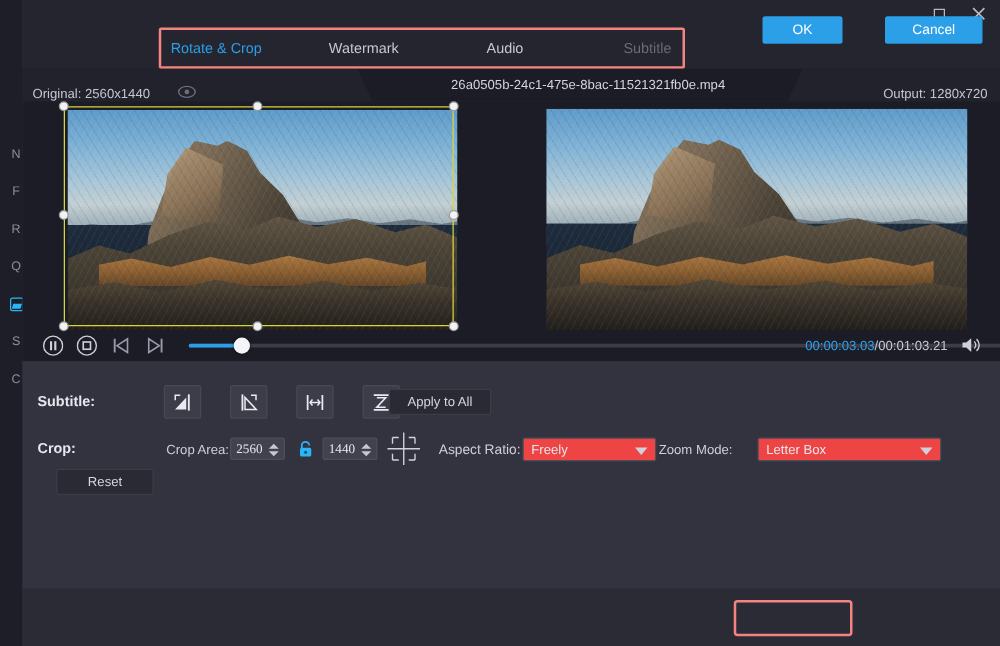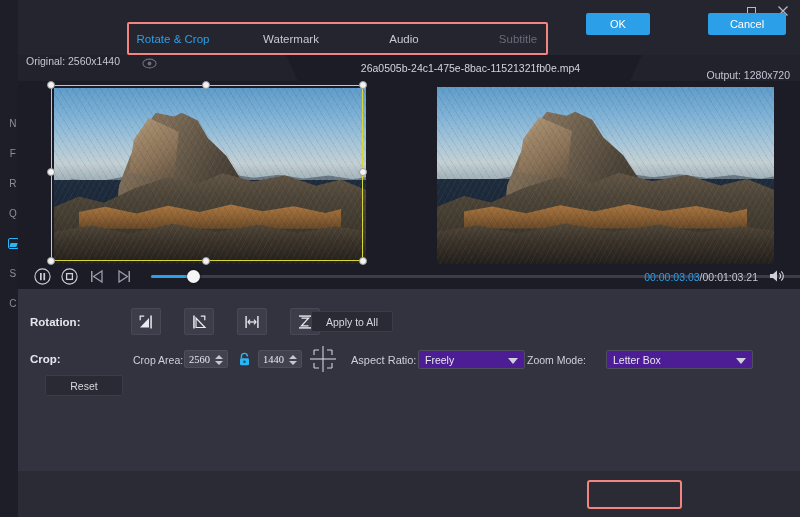--- a/index.html
+++ b/index.html
@@ -93,21 +93,21 @@
 
   
   .infobar {
     position: absolute; left: 0; top: 55px; width: 782px; height: 26px;
     background: #1c1c26;
   }
   .info-left-tab {
     position: absolute; left: 0; top: 0; width: 280px; height: 26px;
     background: #22222d;
     clip-path: polygon(0 0, 268px 0, 280px 26px, 0 26px);
-    display: flex; align-items: flex-start;
+    display: flex; align-items: flex-end;
   }
   .info-orig {
     font-size: 10.5px; color: #c5c5d2; margin-left: 8px;
   }
   .eye-ico {
     margin-left: 22px; width: 16px; height: 16px;
     display: flex; align-items: center; justify-content: center;
     color: #6d6d7d; cursor: pointer;
   }
   .info-center {
@@ -327,21 +327,21 @@
     width: 78px; height: 21px; background: #2a2a34;
     border: 1px solid #3c3c49; border-radius: 2px;
     display: flex; align-items: center; justify-content: center;
     font-size: 10.5px; color: #d6d6e0; cursor: pointer;
   }
 
   .ar-lbl  { position: absolute; left: 333px; top: 354px; font-size: 11px; color: #cfcfda; }
   .zm-lbl  { position: absolute; left: 509px; top: 354px; font-size: 10.5px; color: #cfcfda; }
   .dd {
     position: absolute; top: 350px; height: 19px;
-    background: #4c1d95; border: 1px solid #4d4d5c; border-radius: 2px;
+    background: #ef4444; border: 1px solid #4d4d5c; border-radius: 2px;
     display: flex; align-items: center; cursor: pointer;
   }
   .dd-ar { left: 400px; width: 107px; }
   .dd-zm { left: 588px; width: 147px; }
   .dd-val { font-size: 10.5px; color: #e6e6ee; margin-left: 6px; }
   .dd-arrow {
     position: absolute; right: 6px; top: 50%; margin-top: -2px;
     width: 0; height: 0;
     border-left: 5px solid transparent; border-right: 5px solid transparent;
     border-top: 6px solid #d0d0dc;
@@ -352,21 +352,21 @@
     position: absolute; left: 0; top: 471px; width: 782px; height: 46px;
     background: #2b2b36;
   }
   .btn-primary {
     position: absolute; top: 13px; height: 22px;
     background: #2b9fe8; border: 0; border-radius: 2px;
     display: flex; align-items: center; justify-content: center;
     font-size: 11px; color: #ffffff; cursor: pointer;
     font-family: "Liberation Sans", sans-serif;
   }
-  .btn-ok     { left: 568px; width: 64px; }
+  .btn-ok     { left: 592px; width: 64px; }
   .btn-cancel { left: 690px; width: 78px; }
   .anno-ok {
     position: absolute; left: 587px; top: 480px;
     width: 95px; height: 29px;
     border: 2px solid #f4847f; border-radius: 3px;
     pointer-events: none;
   }
 </style>
 </head>
 <body>
@@ -529,21 +529,21 @@
         <svg width="18" height="18" viewBox="0 0 18 18">
           <path d="M2 7 L5 7 L9 3.5 L9 14.5 L5 11 L2 11 Z" fill="#cfcfdb"></path>
           <path d="M11.3 6.2 A3.6 3.6 0 0 1 11.3 11.8" fill="none" stroke="#cfcfdb" stroke-width="1.1"></path>
           <path d="M13.2 4.3 A6.2 6.2 0 0 1 13.2 13.7" fill="none" stroke="#cfcfdb" stroke-width="1.1"></path>
         </svg>
       </div>
     </div>
 
     <div class="settings"></div>
 
-    <div class="row-label lbl-rotation">Rotation:</div>
+    <div class="row-label lbl-rotation">Subtitle:</div>
 
     <div class="rot-btns">
       <div class="rot-btn">
         <svg width="16" height="16" viewBox="0 0 16 16">
           <rect x="12.3" y="1.5" width="1.5" height="13" fill="#eaeaf2"></rect>
           <path d="M11 13.5 L2 13.5 L11 4 Z" fill="#eaeaf2"></path>
           <path d="M6.2 2.2 L2.2 2.2 L2.2 6.2" fill="none" stroke="#eaeaf2" stroke-width="1.2"></path>
         </svg>
       </div>
       <div class="rot-btn">

